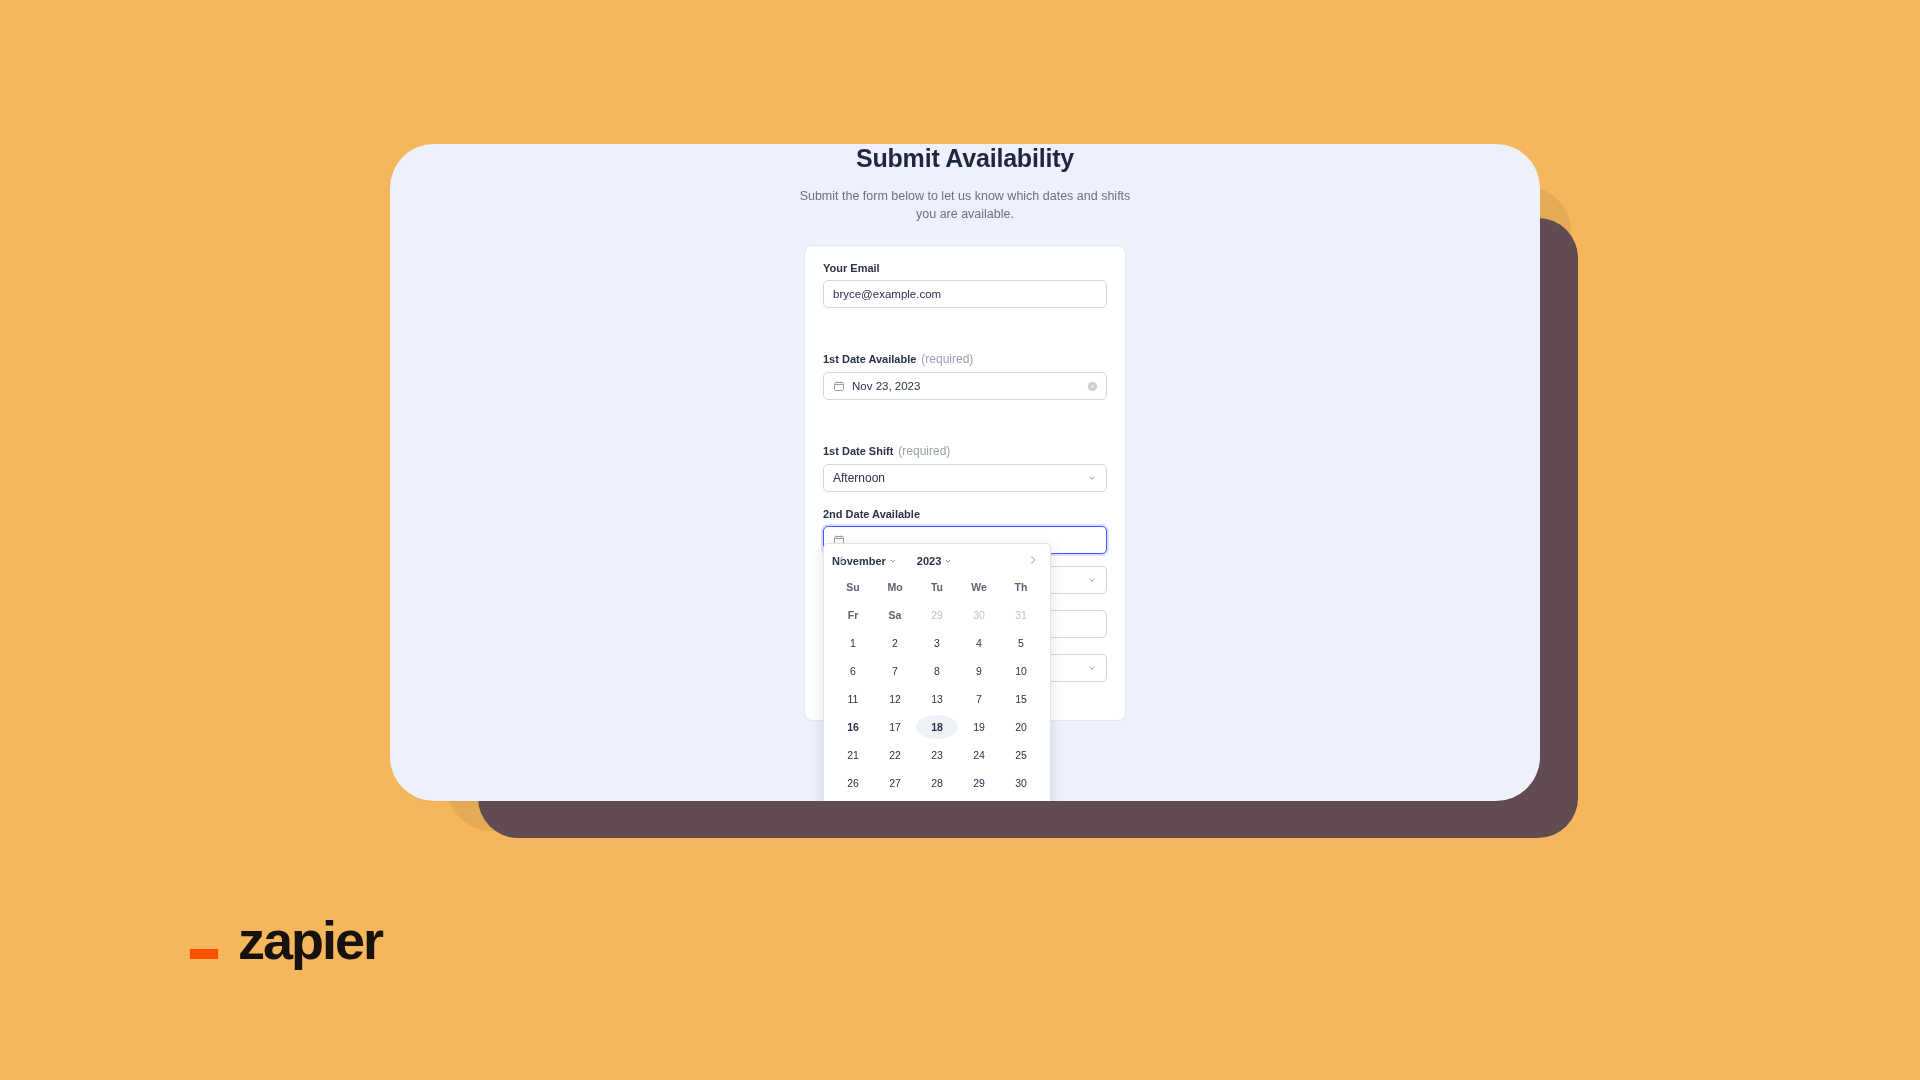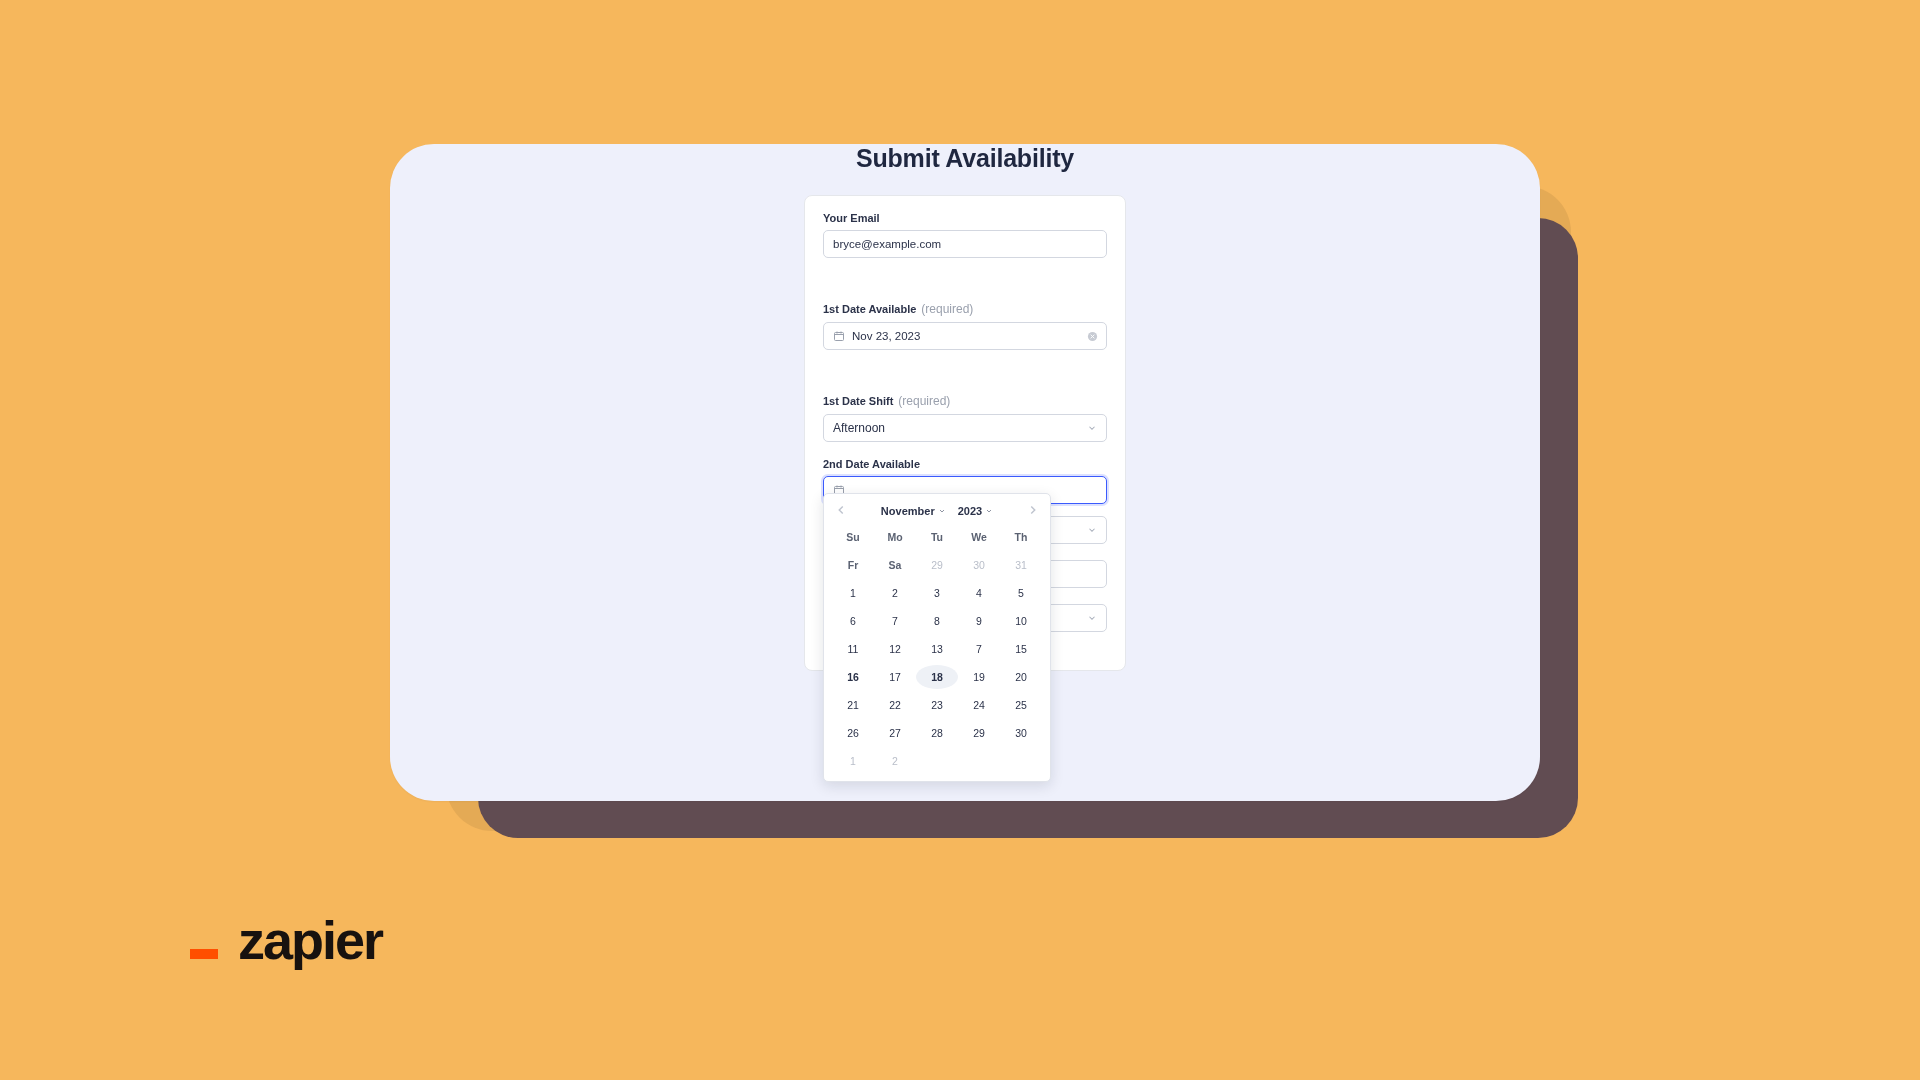--- a/index.html
+++ b/index.html
@@ -99,21 +99,21 @@
     position: absolute;
     left: 0; top: 35px;
     width: 228px;
     background: #fff;
     border: 1px solid #e0e3ea;
     border-radius: 5px;
     box-shadow: 0 4px 14px rgba(18,24,40,0.12);
     padding: 7px 8px 8px;
     z-index: 10;
   }
-  .cal-header { display: flex; align-items: center; justify-content: center; gap: 12px; position: relative; height: 20px; margin-bottom: 4px;}
+  .cal-header { display: flex; align-items: center; justify-content: flex-start; gap: 20px; position: relative; height: 20px; margin-bottom: 4px;}
   .cal-nav { position: absolute; top: 2px; color: #bfc4cf; width: 14px; height: 14px; display: inline-flex; align-items: center; justify-content: center; cursor: pointer;}
   .cal-nav.left { left: 2px; } .cal-nav.right { right: 2px; }
   .cal-month, .cal-year { font-size: 11px; font-weight: 700; color: #2b3249; display: inline-flex; align-items: center; gap: 3px; cursor: pointer;}
   .mini-chev { width: 8px; height: 8px; color: #8f95a3; display: inline-flex; }
   .cal-grid { display: grid; grid-template-columns: repeat(5, 1fr); row-gap: 4px; }
   .dow, .day {
     height: 24px;
     display: flex; align-items: center; justify-content: center;
     font-size: 10.5px;
   }
@@ -144,20 +144,24 @@
 <body>
 
 <div class="canvas">
   <div class="light-shadow"></div>
   <div class="shadow-card"></div>
 
   <div class="card">
     <div class="card-inner">
 
       <h1 class="form-title">Submit Availability</h1>
+      <p class="form-desc">
+        <span>Submit the form below to let us know which dates and shifts</span><br>
+        <span>you are available.</span>
+      </p>
 
       <div class="form-card">
 
         <div class="field">
           <div class="field-label-row">
             <span class="field-label">Your Email</span>
           </div>
           <div class="input">
             <input type="text" value="bryce@example.com" style="">
           </div>

